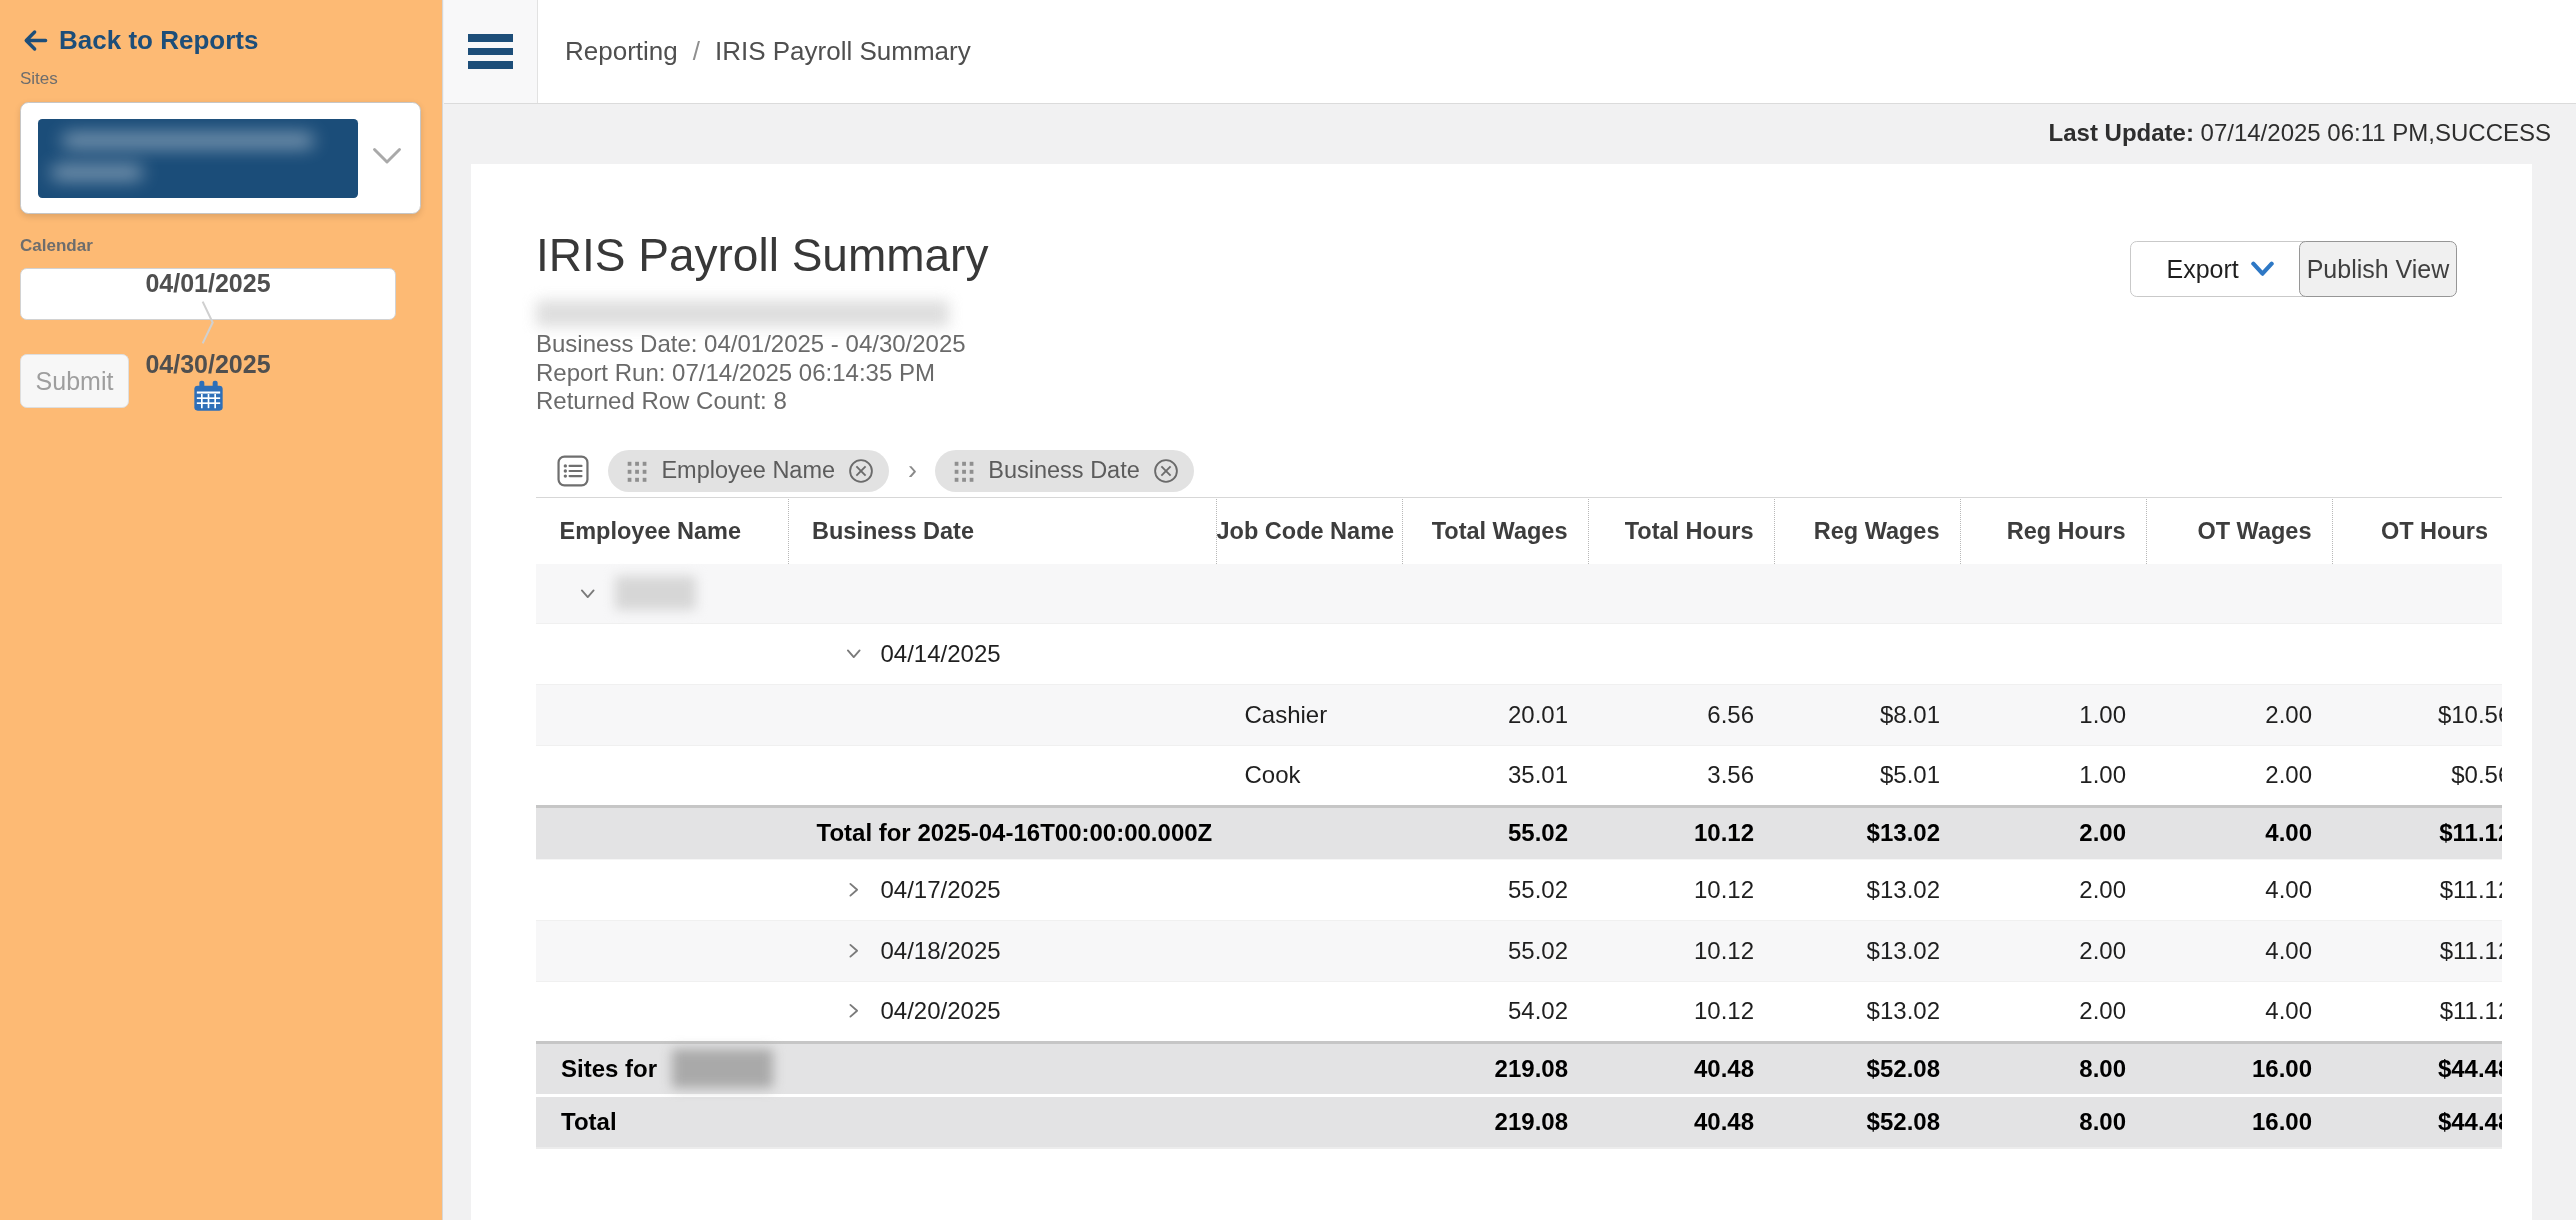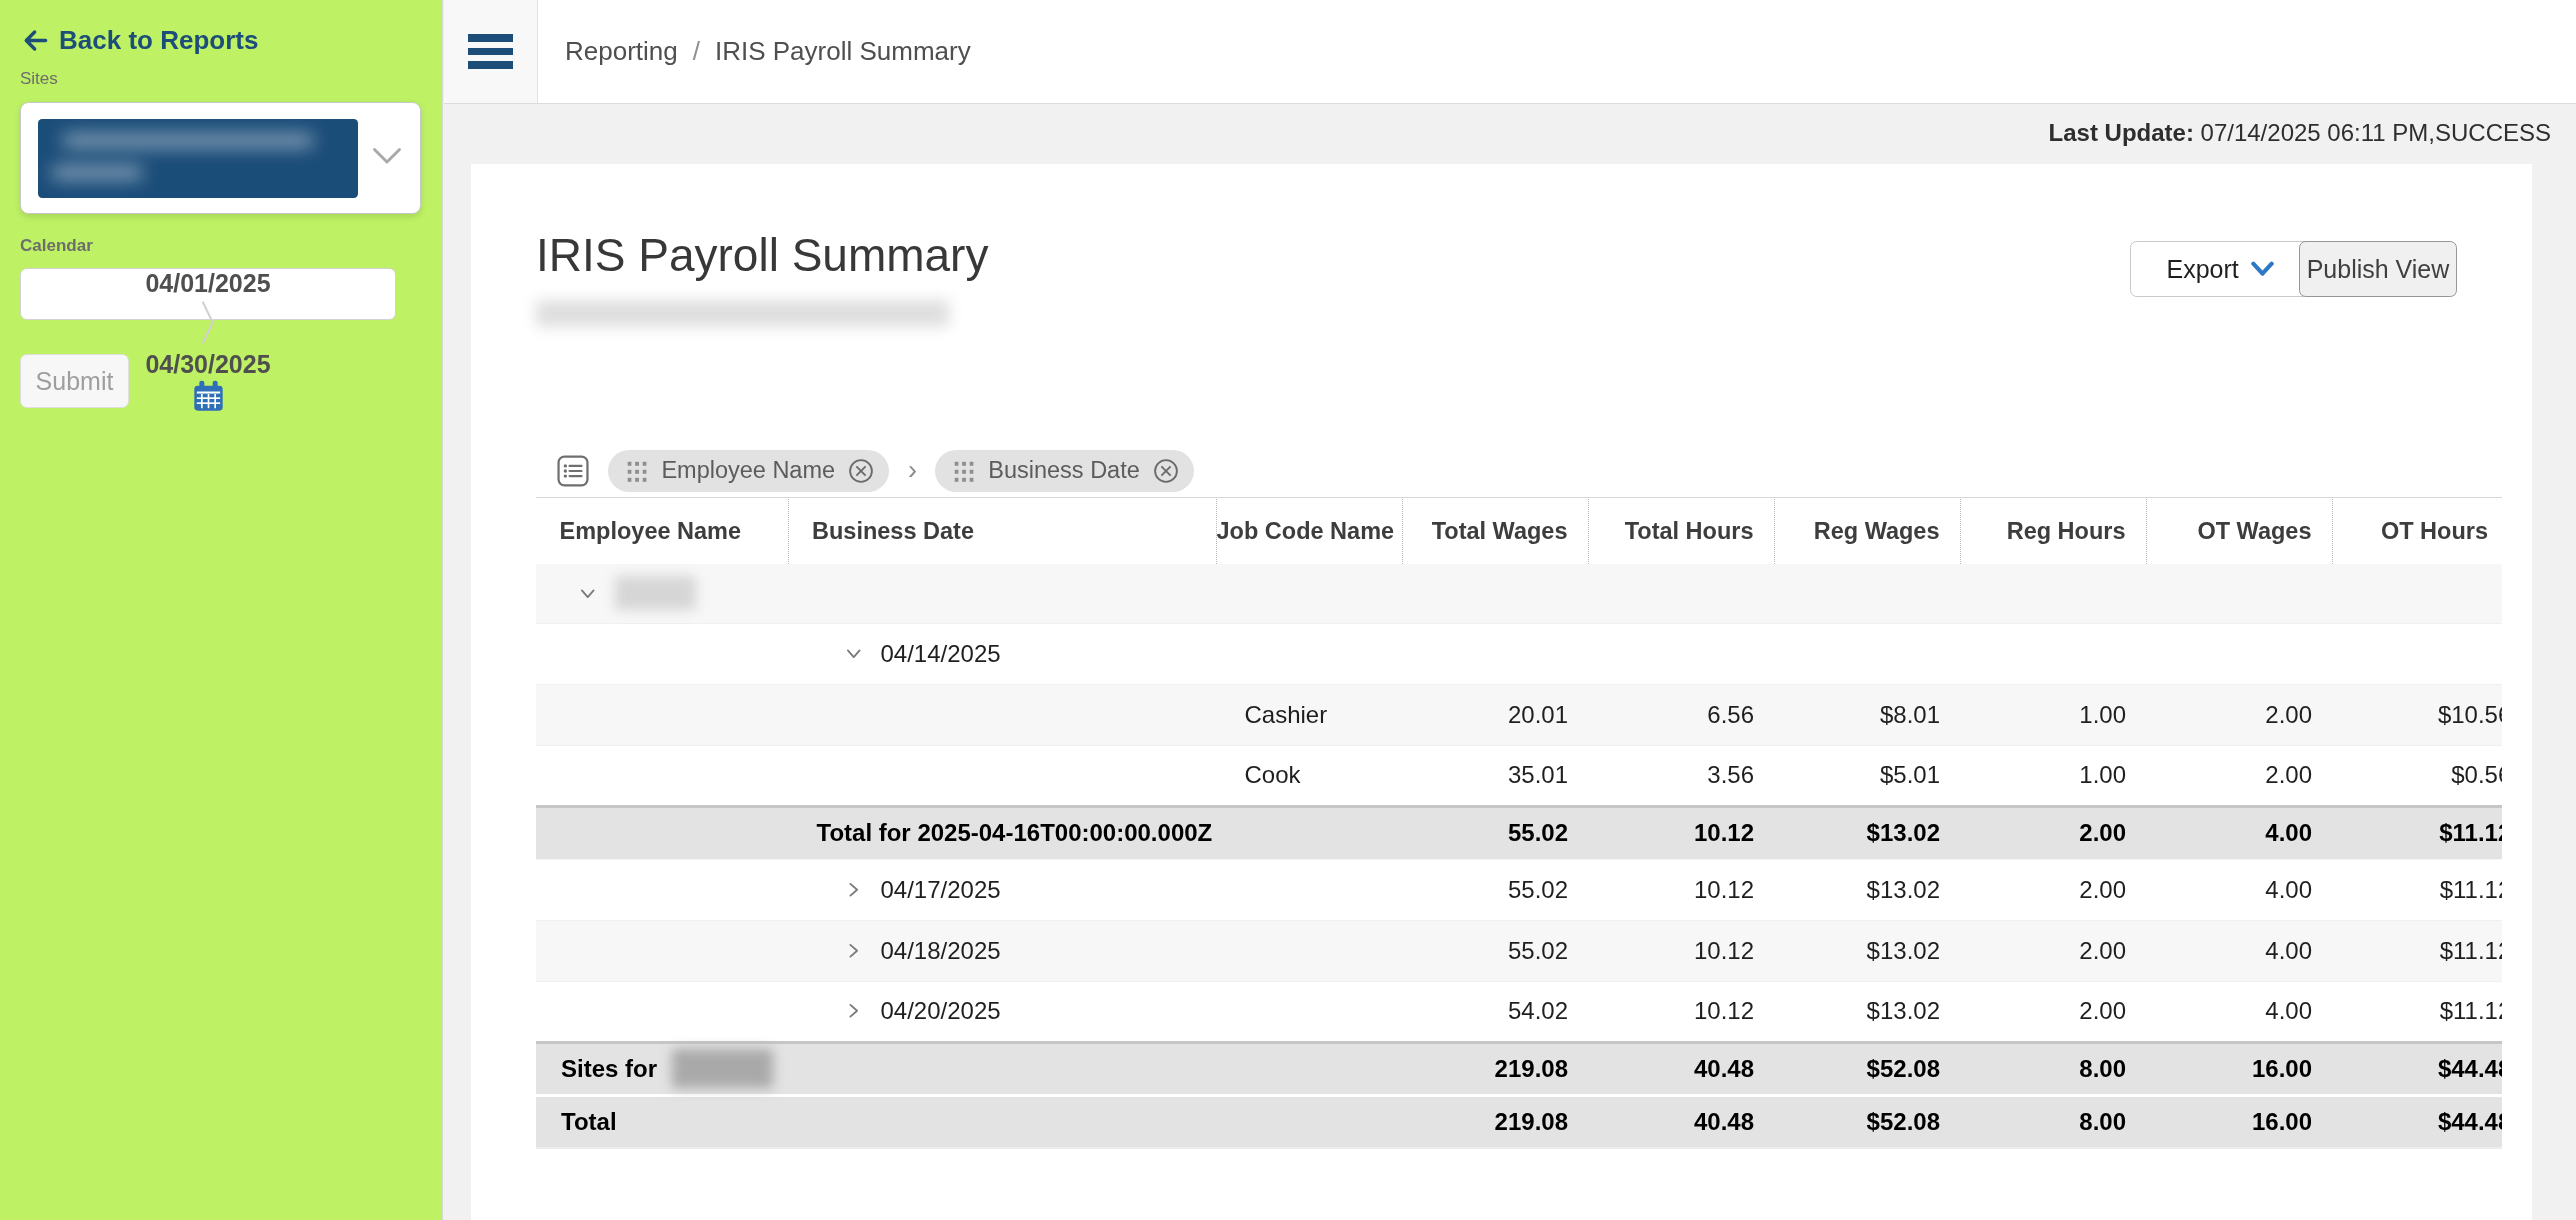--- a/index.html
+++ b/index.html
@@ -7,21 +7,21 @@
   body {
     font-family:"Liberation Sans", sans-serif;
     background:#f1f1f2;
     position:relative;
     overflow:hidden;
     color:#2b2b2b;
   }
   
   .sidebar {
     position:absolute; left:0; top:0; width:443px; height:100%;
-    background:#bef264; border-right:1.7px solid #d6d6d6; z-index:5;
+    background:#fdba74; border-right:1.7px solid #d6d6d6; z-index:5;
   }
   .back-link {
     position:absolute; left:22px; top:25px;
     display:flex; align-items:center; gap:10px;
     color:#1d4e79; font-size:26px; font-weight:700; cursor:pointer;
   }
   .side-label { position:absolute; left:20px; font-size:17px; color:#6d6d6d; }
   .sites-label { top:69px; }
   .sites-select {
     position:absolute; left:20px; top:102px; width:401px; height:112px;
@@ -248,20 +248,25 @@
 </header>
 
 <div class="last-update">
   <b>Last Update:</b>
   <span>07/14/2025 06:11 PM,SUCCESS</span>
 </div>
 
 <main class="card">
   <h1 class="report-title">IRIS Payroll Summary</h1>
   <div class="title-blur"></div>
+  <div class="report-meta">
+    <div>Business Date: 04/01/2025 - 04/30/2025</div>
+    <div>Report Run: 07/14/2025 06:14:35 PM</div>
+    <div>Returned Row Count: 8</div>
+  </div>
 
   <div class="btn export-btn">
     <span>Export</span>
     <span style="display:flex;">
       <svg width="25" height="17" viewBox="0 0 30 20">
           <polyline points="4,3 15,15 26,3" fill="none" stroke="#2e78c5" stroke-width="5" stroke-linecap="round" stroke-linejoin="round"></polyline>
         </svg>
     </span>
   </div>
   <div class="btn publish-btn">

